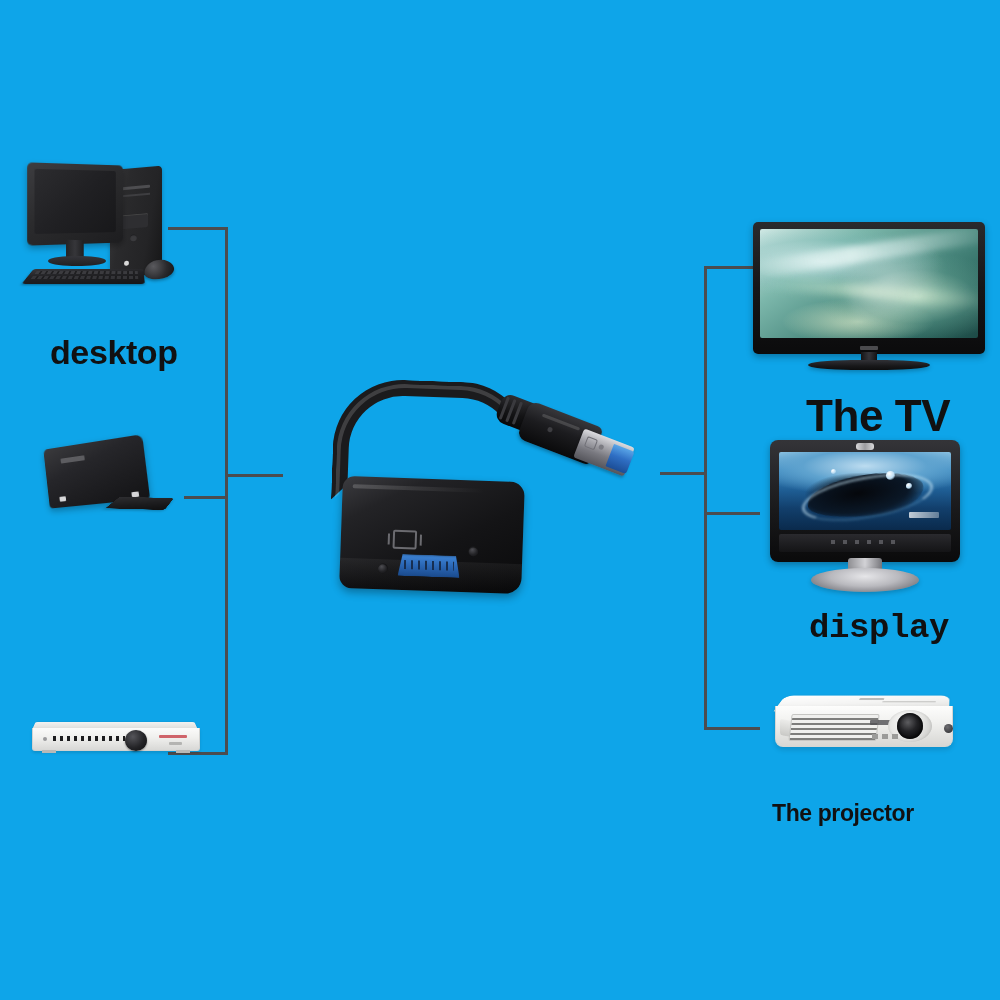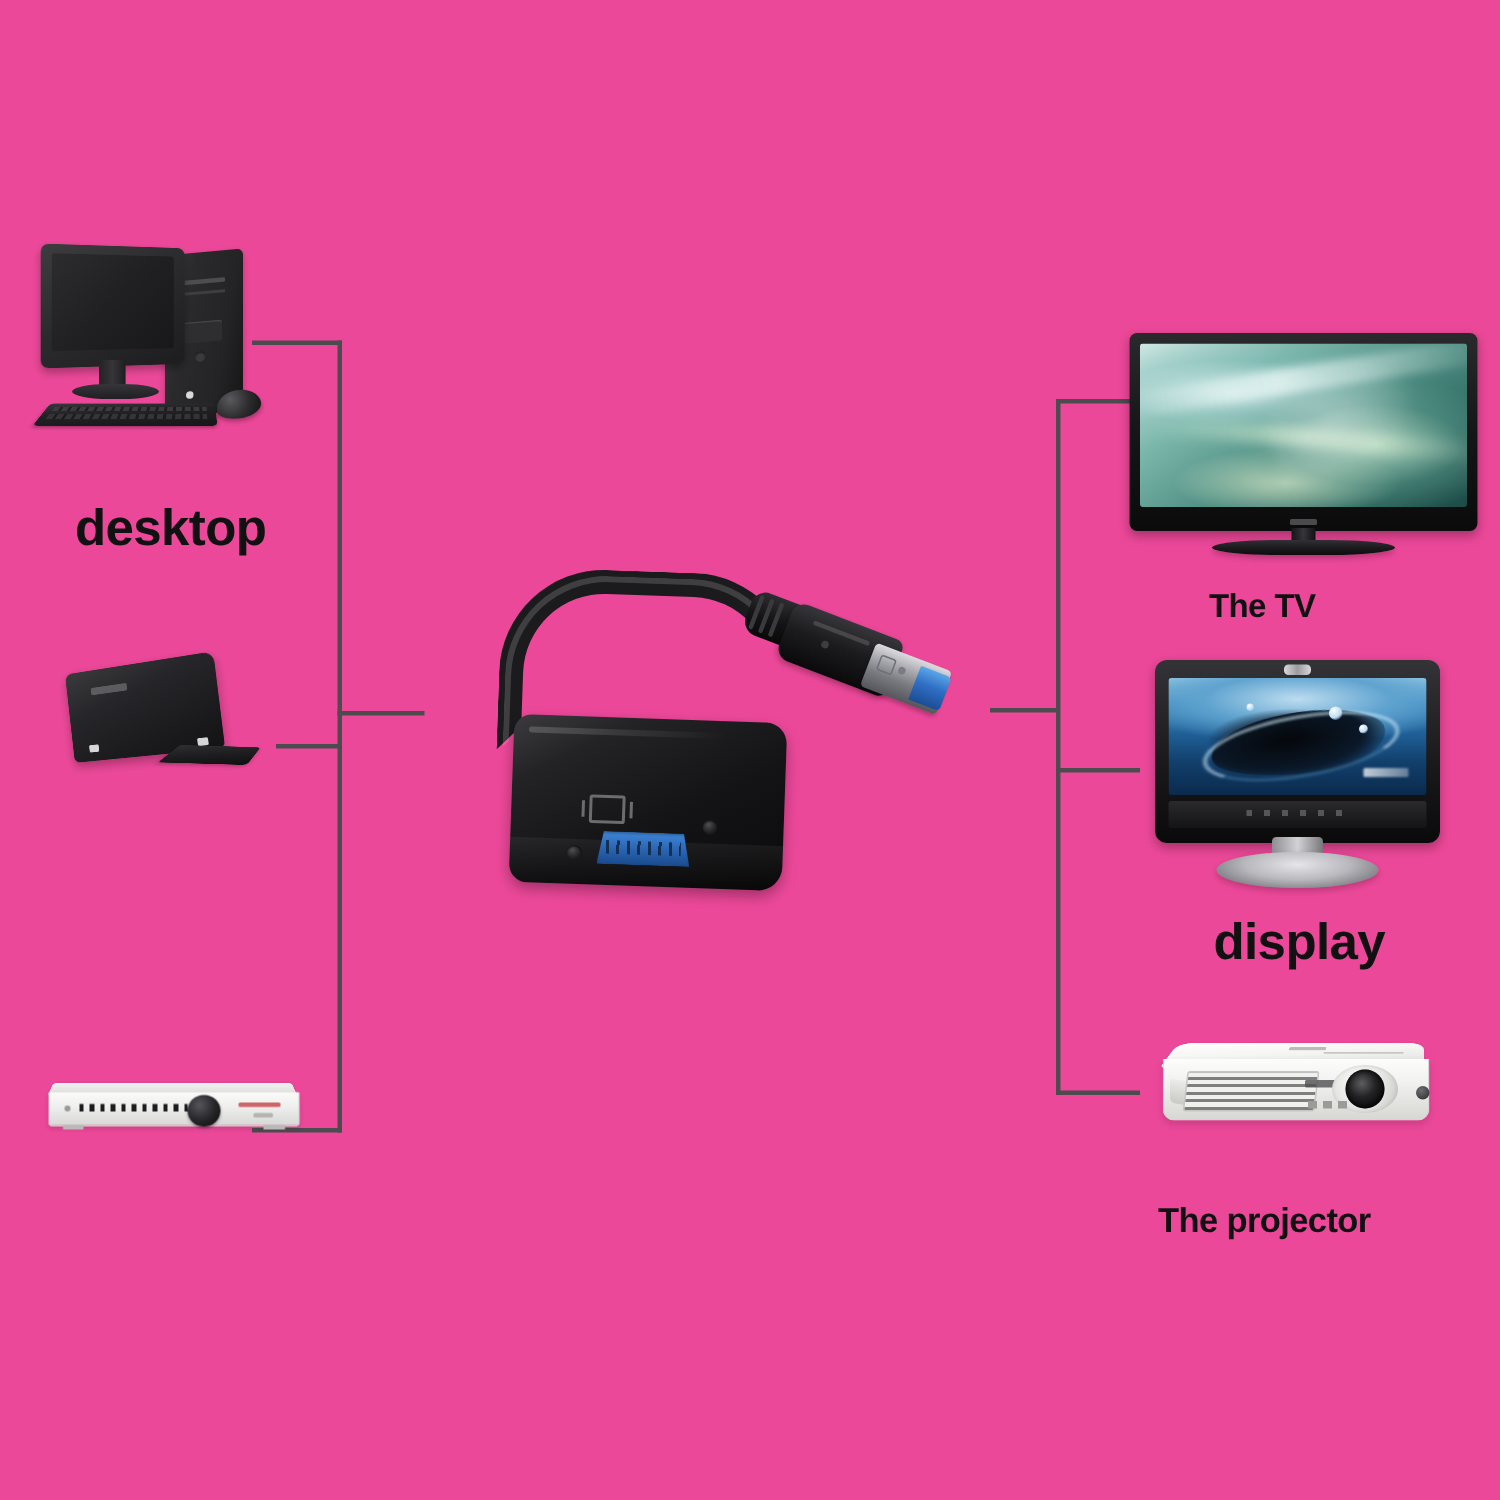--- a/index.html
+++ b/index.html
@@ -8,21 +8,21 @@
     padding: 0;
     background: #ffffff;
   }
   body {
     font-family: "Liberation Sans", sans-serif;
   }
   #stage {
     position: relative;
     width: 1000px;
     height: 1000px;
-    background: #ec4899;
+    background: #0ea5e9;
     overflow: hidden;
   }
 
   
   .line {
     position: absolute;
     background: #4c4c4e;
   }
   .line.v { width: 3px; }
   .line.h { height: 3px; }
@@ -545,41 +545,41 @@
       <div class="tv-screen">
         <div class="tv-streak-a"></div>
         <div class="tv-streak-b"></div>
         <div class="tv-streak-c"></div>
       </div>
       <div class="tv-logo"></div>
     </div>
     <div class="tv-neck"></div>
     <div class="tv-base"></div>
   </div>
-  <div class="caption" style="left:806px; top:391px; font-size:22px;">The TV</div>
+  <div class="caption" style="left:806px; top:391px; font-size:44px;">The TV</div>
 
   <div class="disp-wrap">
     <div class="disp-body">
       <div class="disp-cam"></div>
       <div class="disp-screen">
         <div class="disp-splash"></div>
         <div class="disp-ring"></div>
         <div class="disp-drop1"></div>
         <div class="disp-drop2"></div>
         <div class="disp-drop3"></div>
         <div class="disp-wm"></div>
       </div>
       <div class="disp-bar">
         <div class="disp-btns"></div>
       </div>
     </div>
     <div class="disp-neck"></div>
     <div class="disp-base"></div>
   </div>
-  <div class="caption" style="left:809px; top:609px; font-size:34px;">display</div>
+  <div class="caption" style="left:809px; top:609px; font-size:34px;font-family:Liberation Mono, monospace;">display</div>
 
   <div class="proj-wrap">
     <div class="proj-top">
       <div class="proj-top-brand"></div>
       <div class="proj-top-line"></div>
     </div>
     <div class="proj-front">
       <div class="proj-foot"></div>
       <div class="proj-grill"></div>
       <div class="proj-logo"></div>

